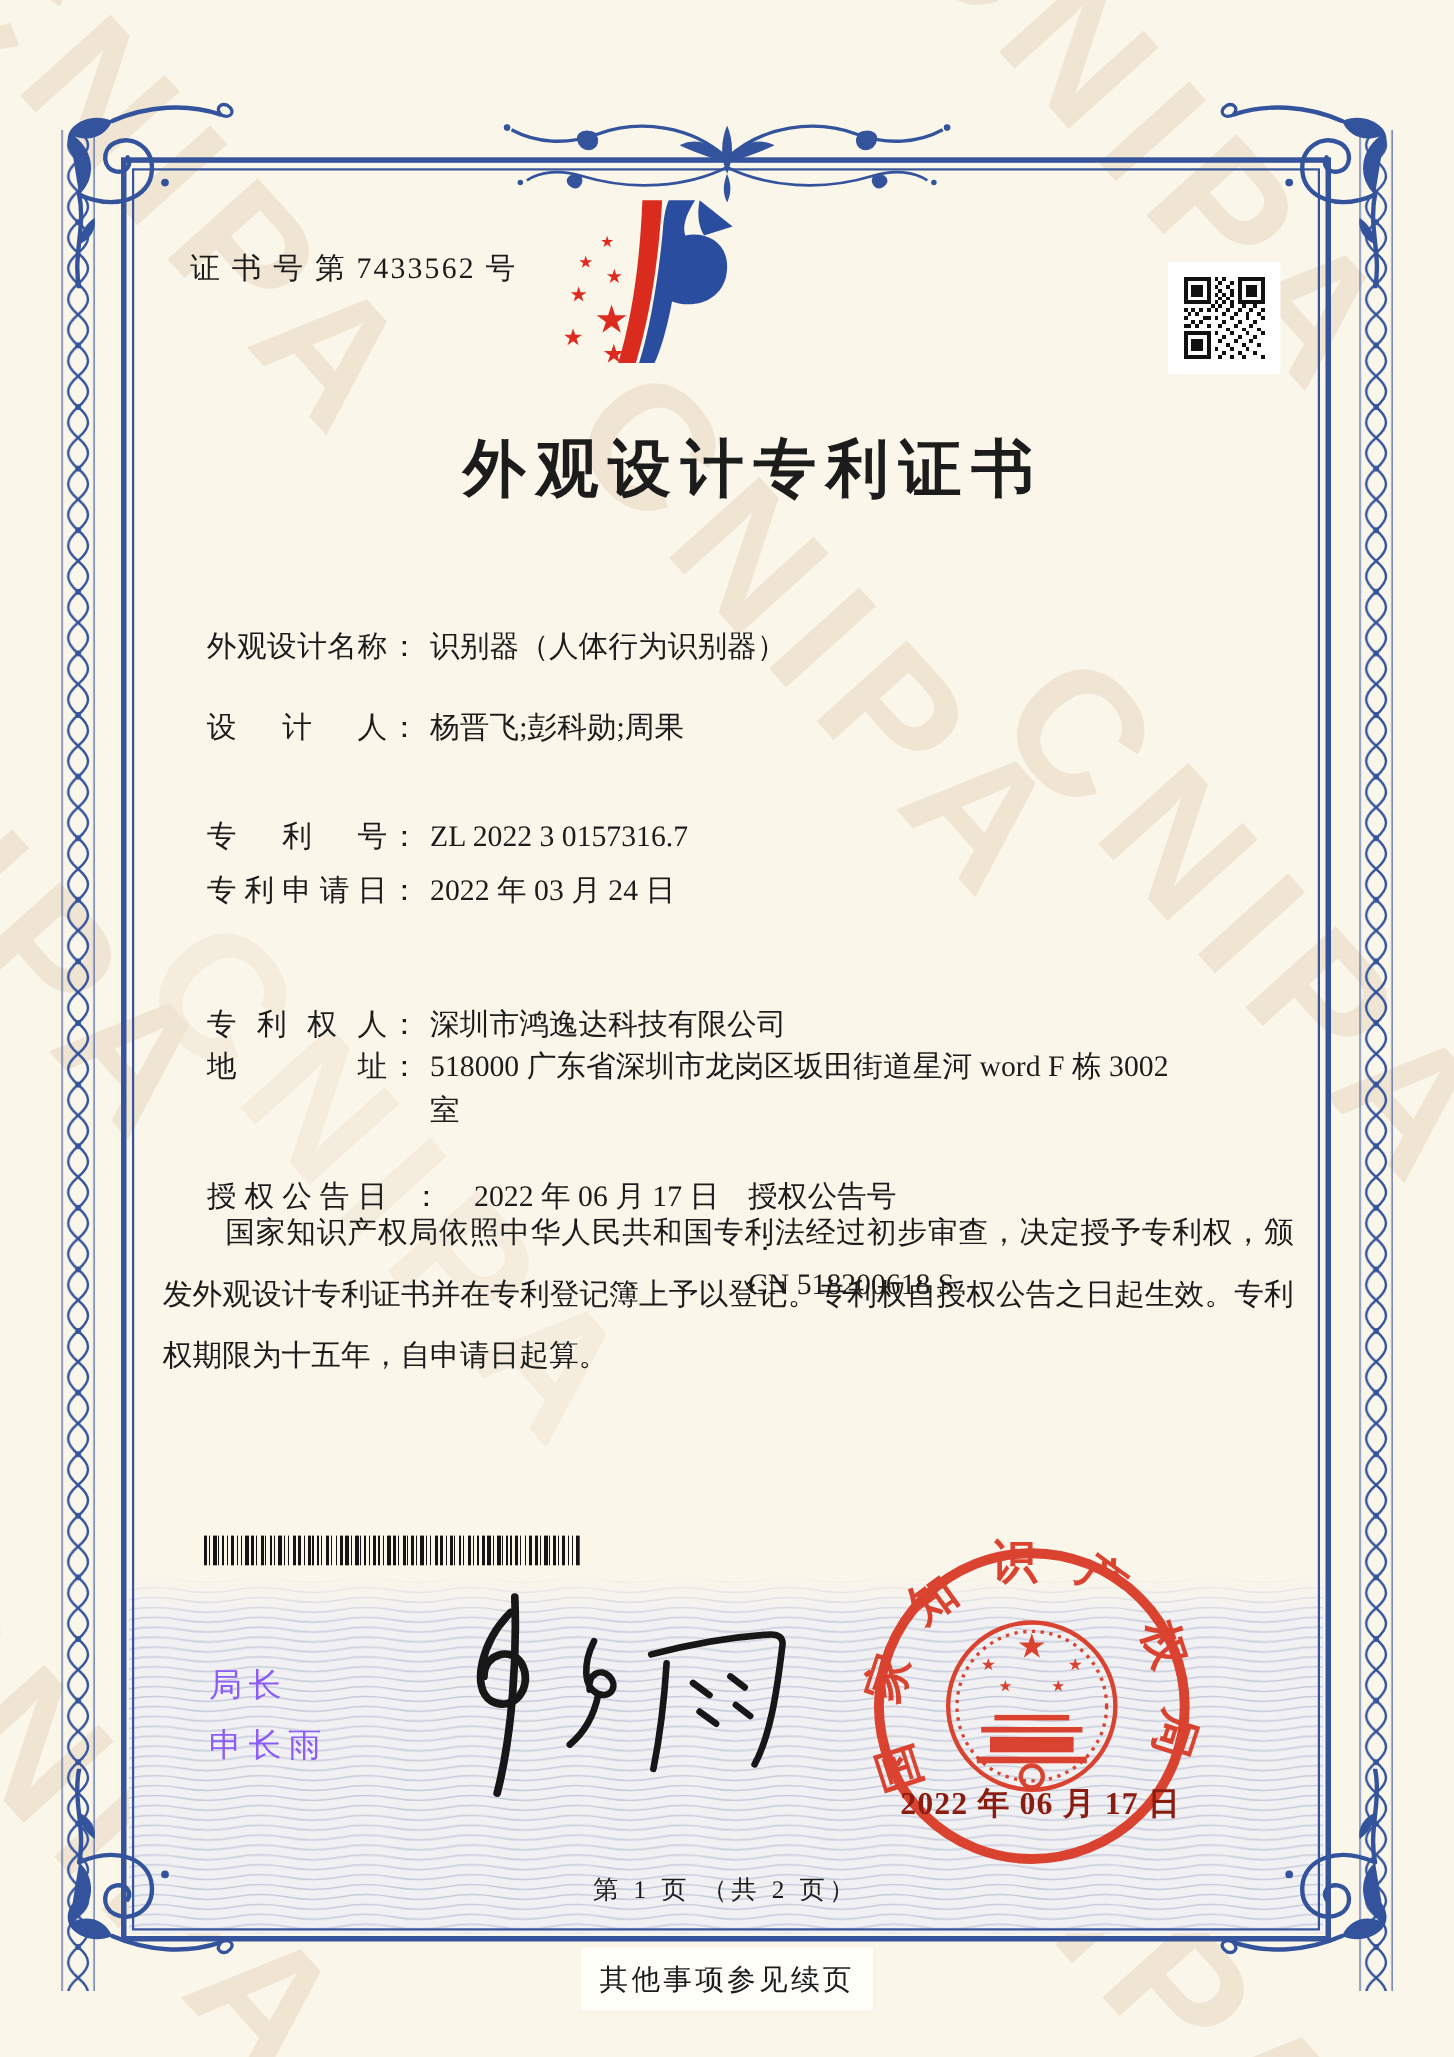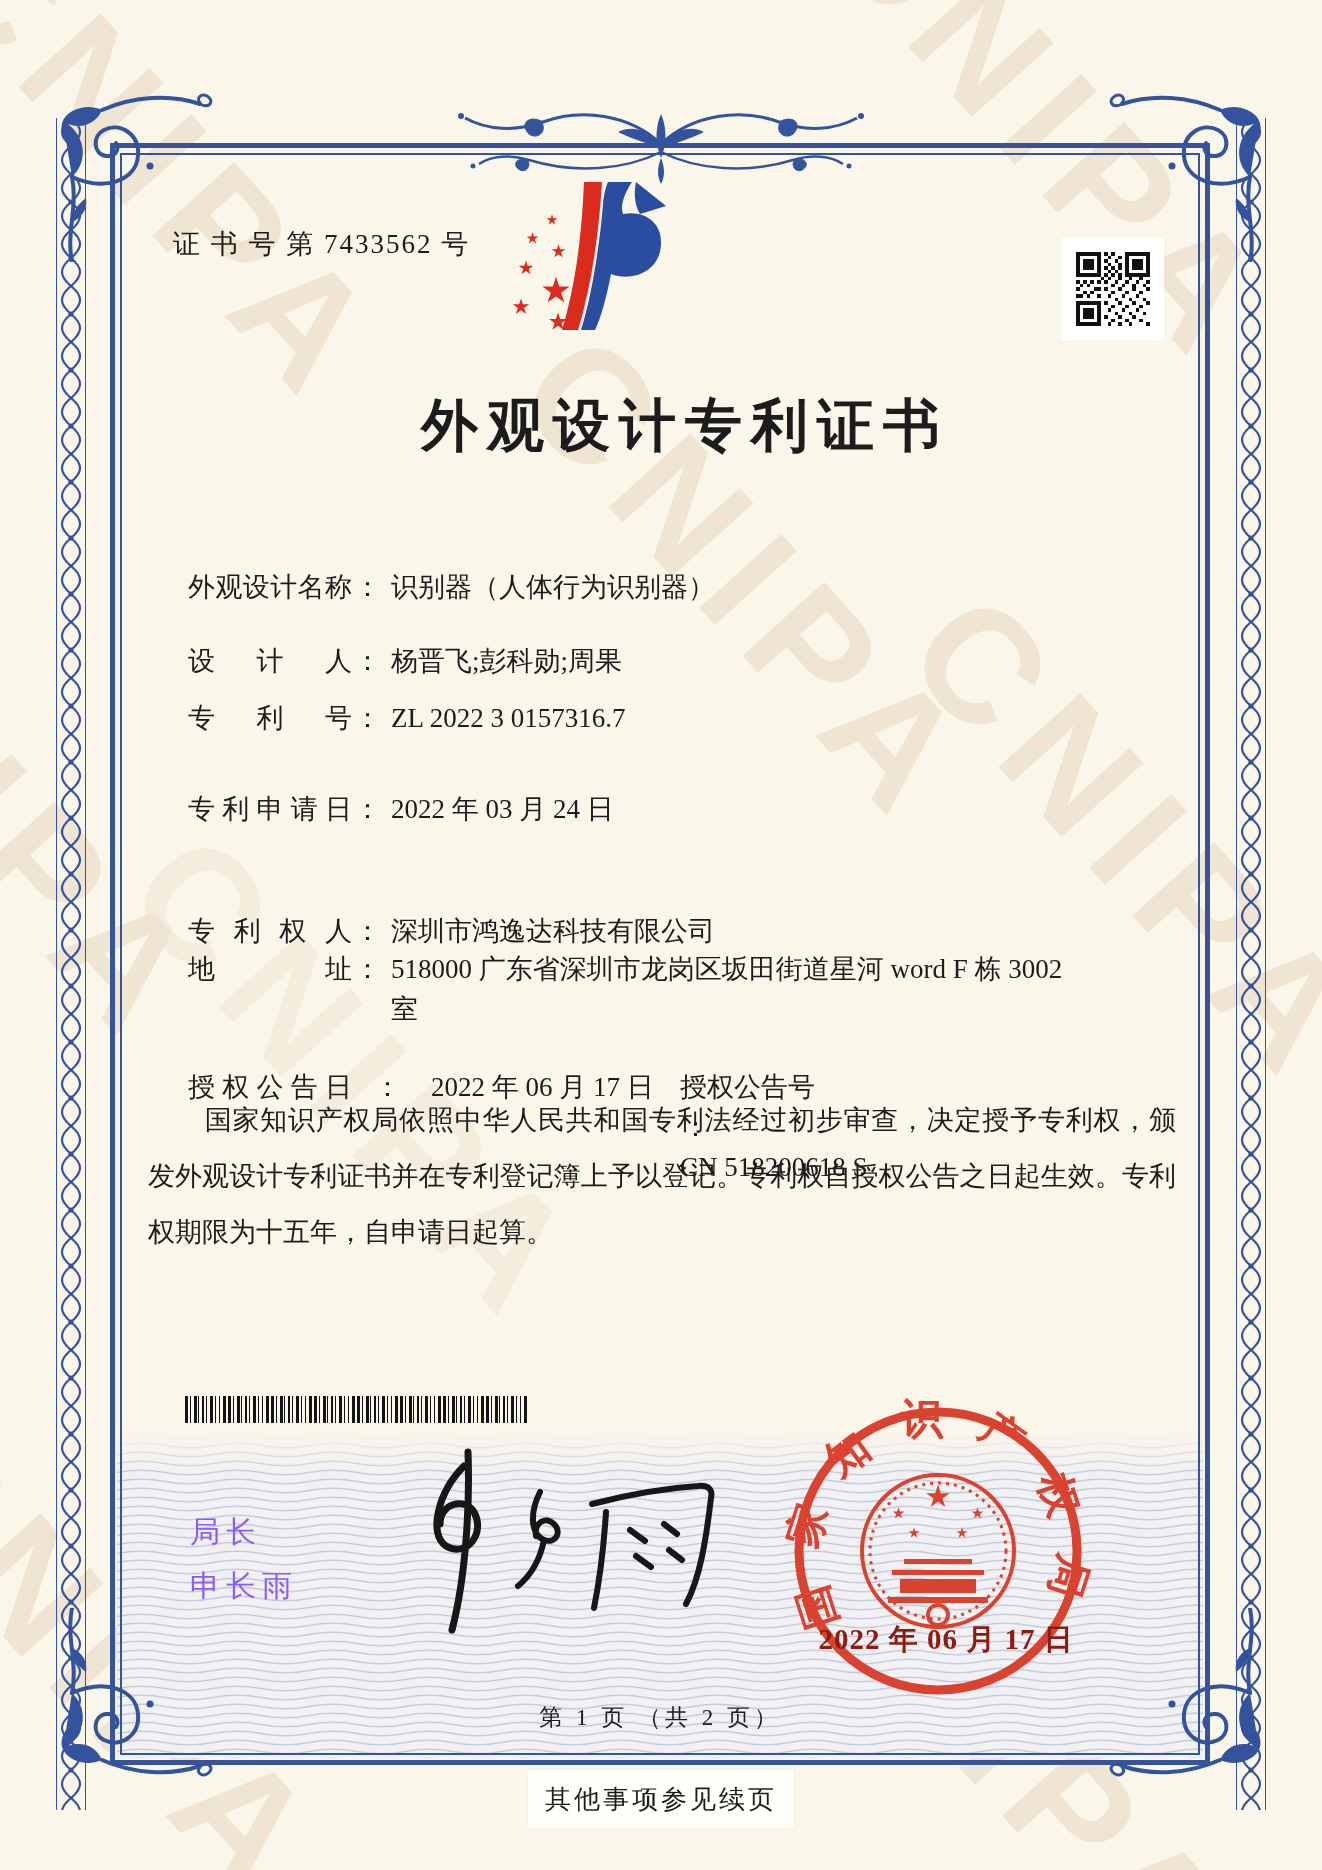--- a/index.html
+++ b/index.html
@@ -235,21 +235,21 @@
 <div class="field-row" style="top:567px;">
   <span class="field-label">外观设计名称</span>
     <span class="field-colon">：</span>
   <span class="field-value">识别器（人体行为识别器）</span>
 </div>
 <div class="field-row" style="top:641px;">
   <span class="field-label">设计人</span>
     <span class="field-colon">：</span>
   <span class="field-value">杨晋飞;彭科勋;周果</span>
 </div>
-<div class="field-row" style="top:698px;">
+<div class="field-row" style="top:740px;">
   <span class="field-label">专利号</span>
     <span class="field-colon">：</span>
   <span class="field-value">ZL 2022 3 0157316.7</span>
 </div>
 <div class="field-row" style="top:789px;">
   <span class="field-label">专利申请日</span>
     <span class="field-colon">：</span>
   <span class="field-value">2022 年 03 月 24 日</span>
 </div>
 <div class="field-row" style="top:911px;">

